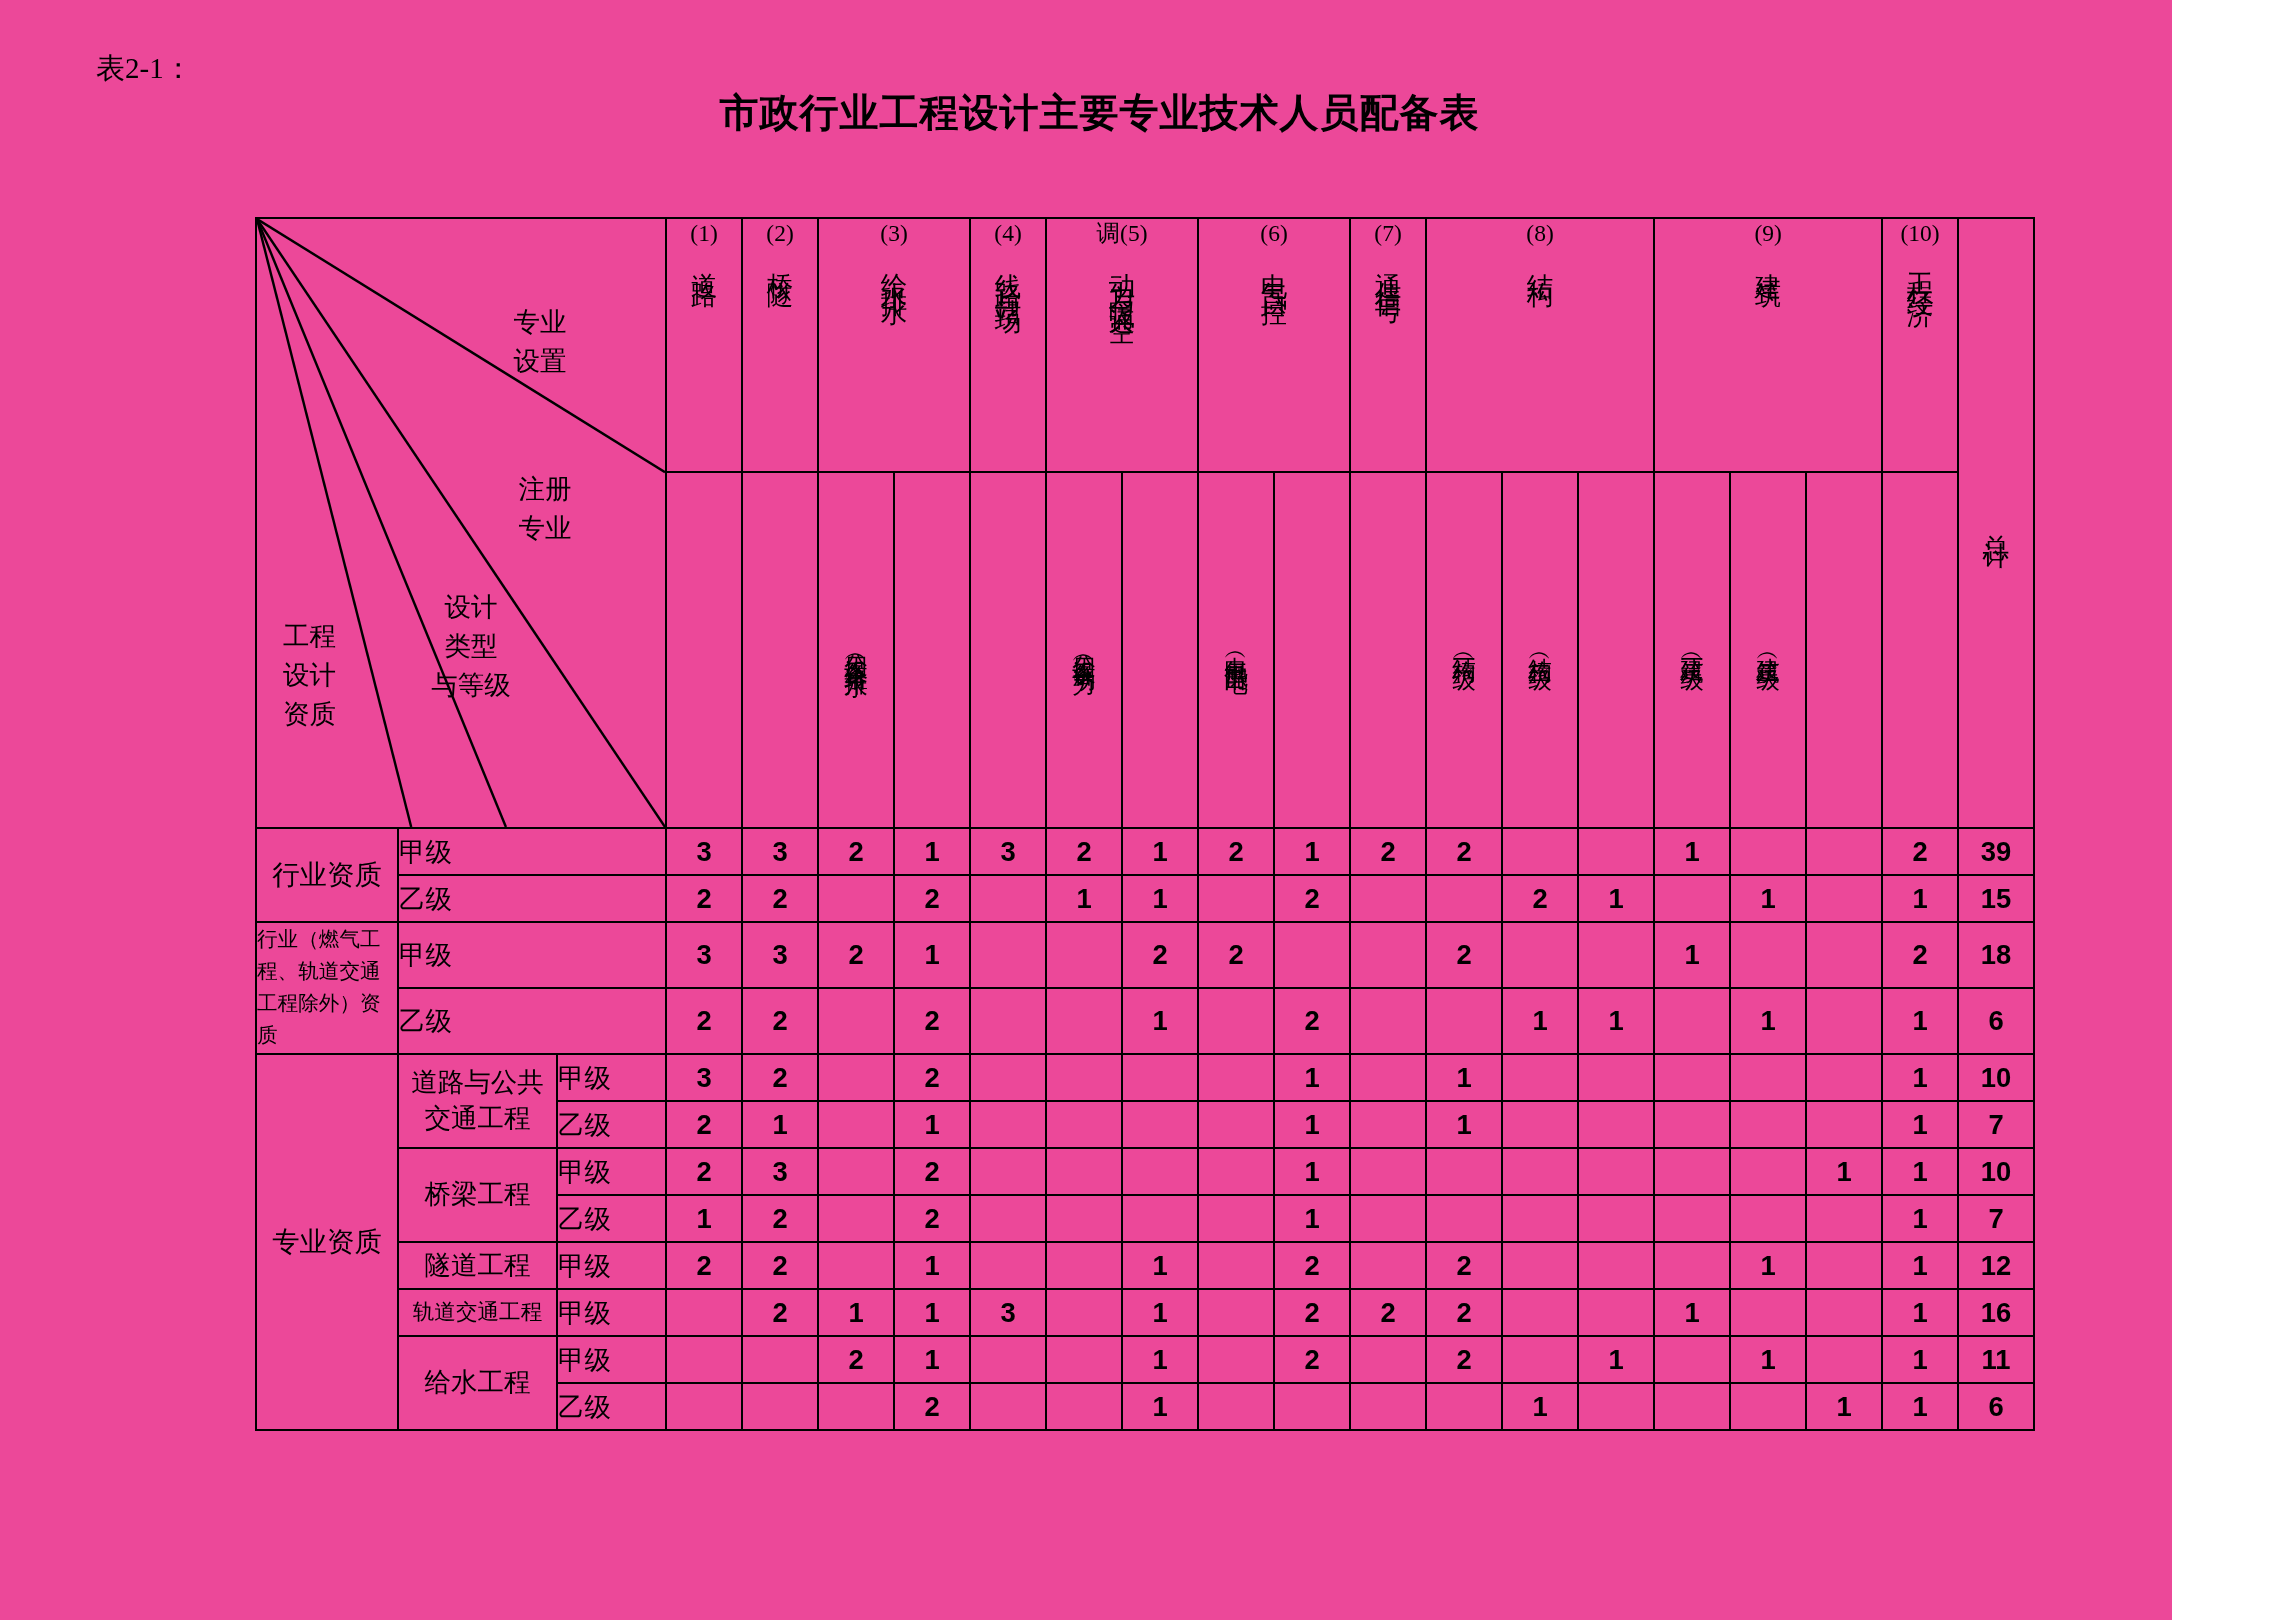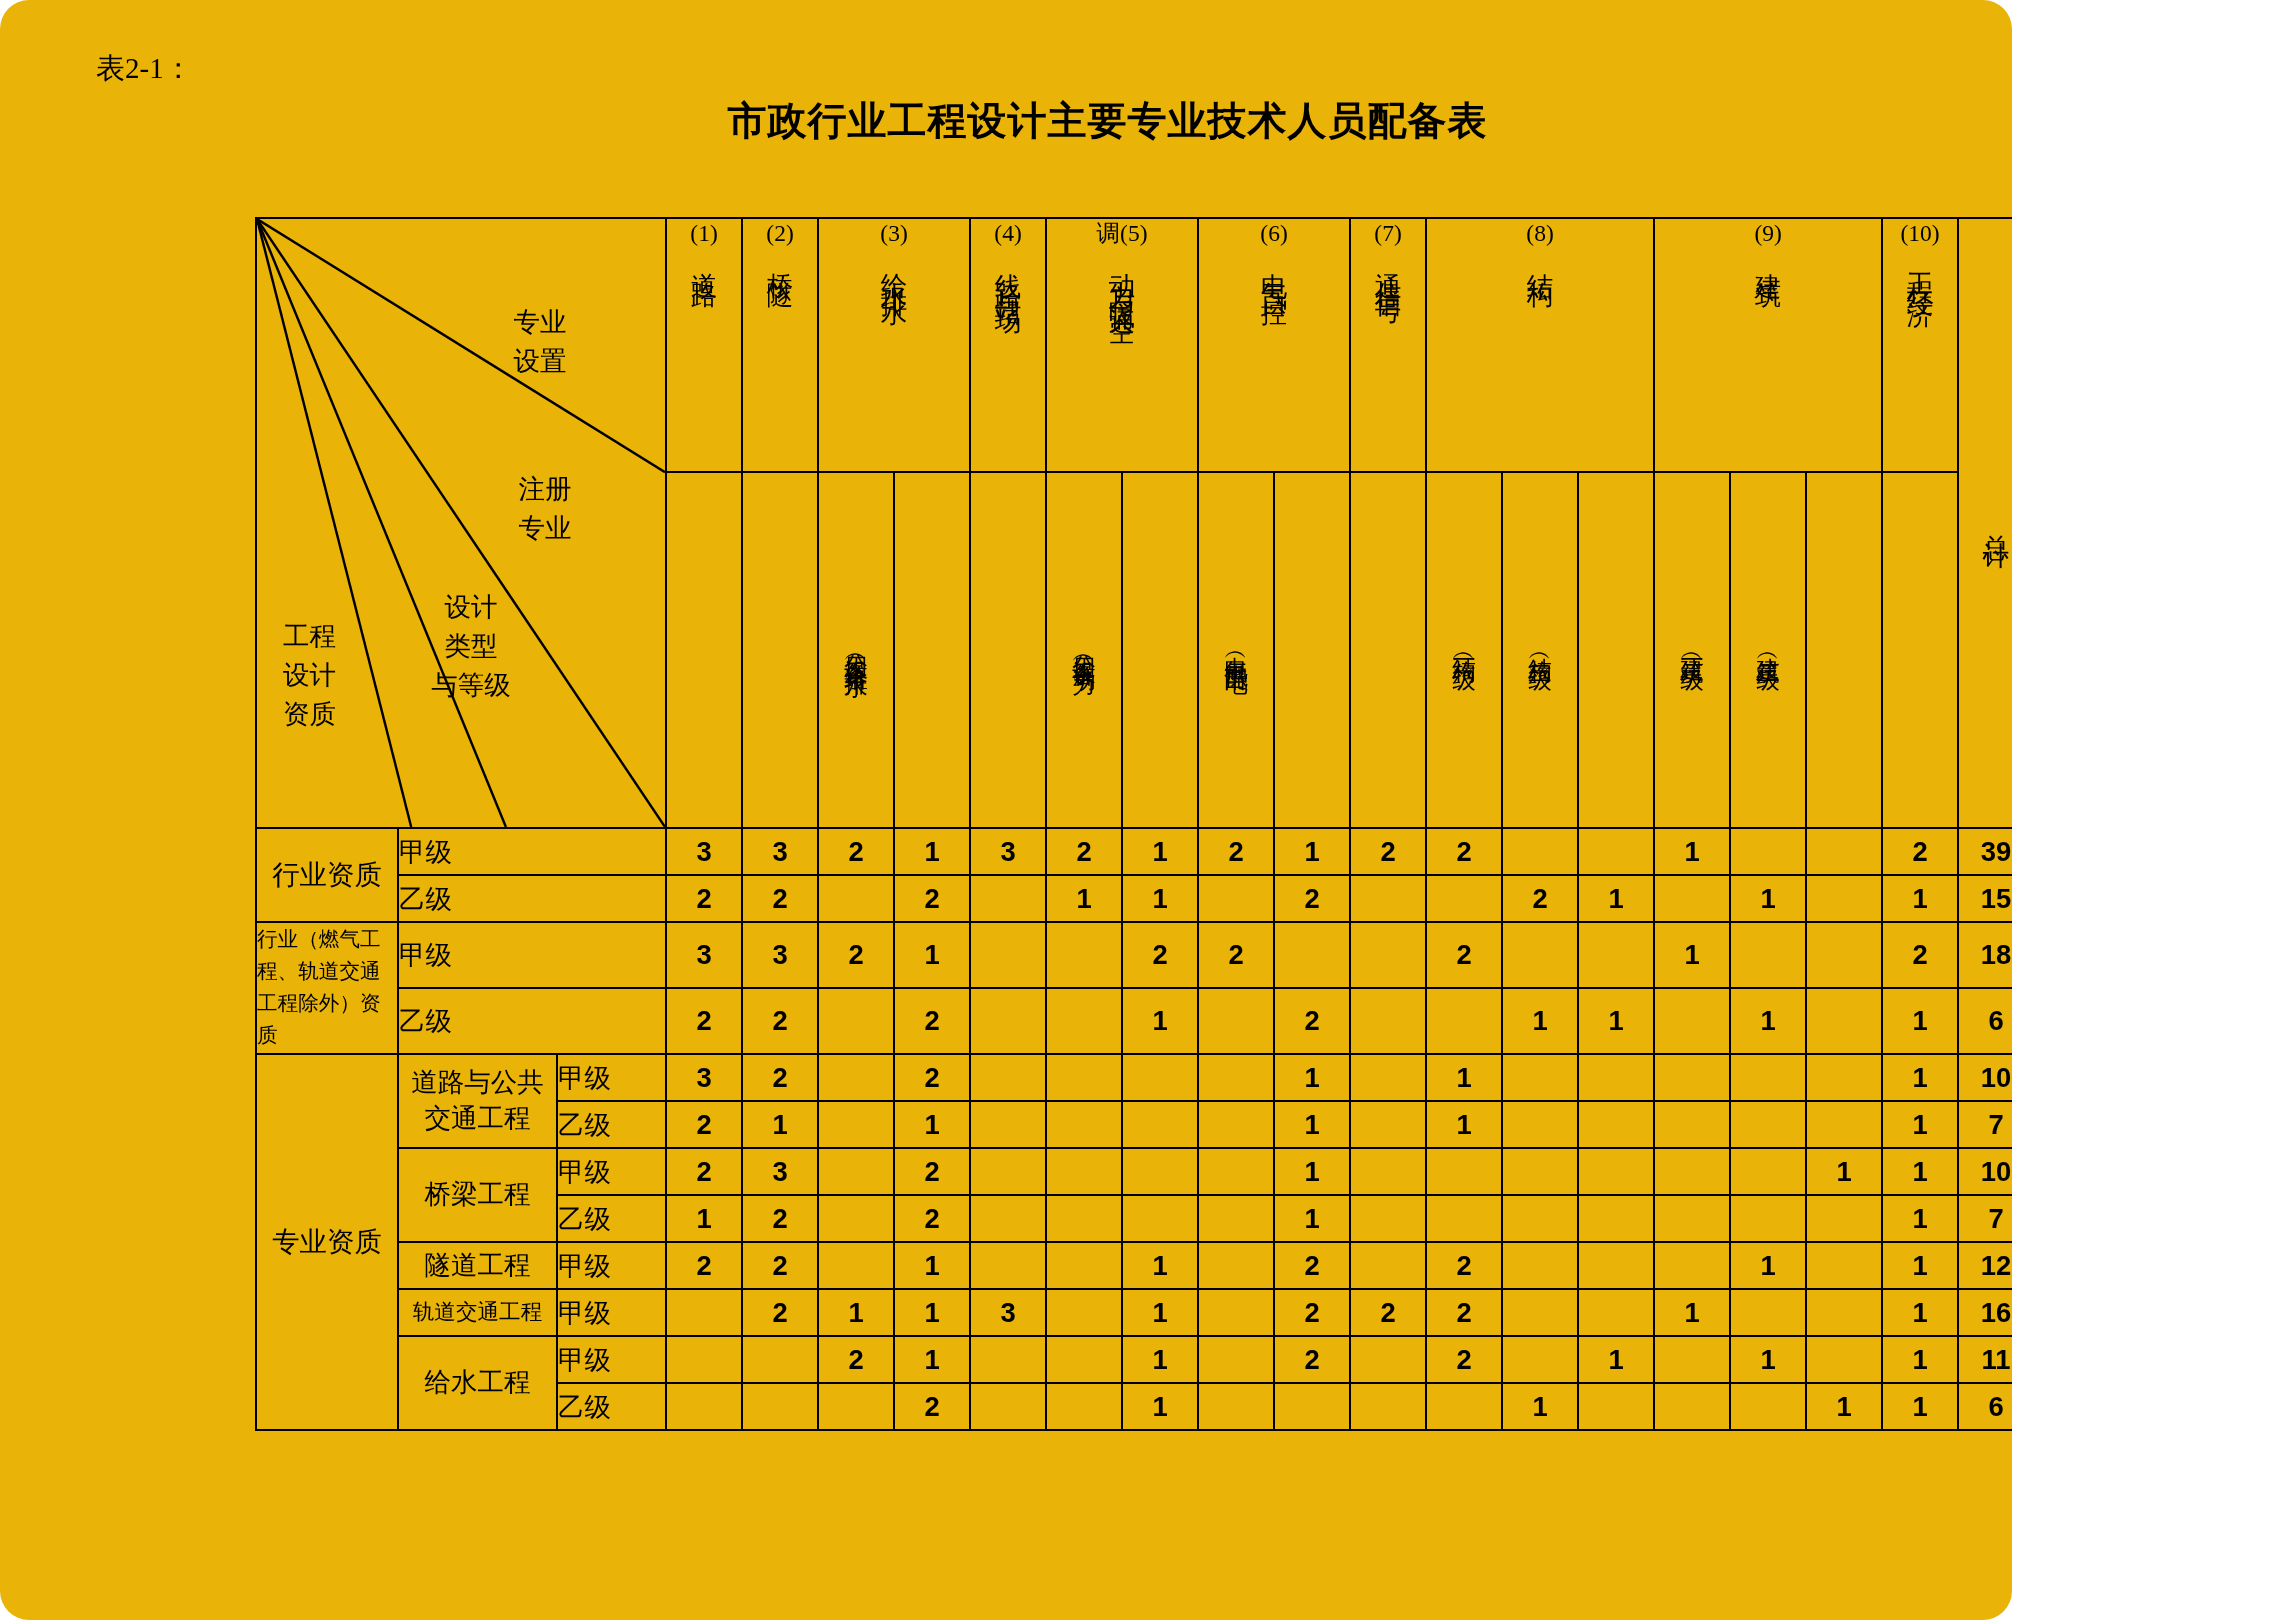--- a/index.html
+++ b/index.html
@@ -1,19 +1,19 @@
 <!DOCTYPE html>
 <html><head>
 <meta charset="utf-8">
 <style>
   html,body{margin:0;padding:0;background:#ffffff;}
-  #canvas{position:relative;width:2012px;height:1620px;background:#eab308;color:#000;
-          font-family:"Liberation Serif","DejaVu Serif",serif;overflow:hidden;border-radius:29px;}
+  #canvas{position:relative;width:2172px;height:1620px;background:#ec4899;color:#000;
+          font-family:"Liberation Serif","DejaVu Serif",serif;overflow:hidden;}
   #tbl-label{position:absolute;left:96px;top:49px;font-size:29px;}
-  #doc-title{position:absolute;left:0;top:86px;width:2199px;margin:8px;text-align:center;
+  #doc-title{position:absolute;left:0;top:86px;width:2199px;margin:0;text-align:center;
              font-size:39px;font-weight:700;font-family:"Liberation Sans","DejaVu Sans",sans-serif;
              letter-spacing:1px;}
   #page-num{position:absolute;left:0;top:1488px;width:2292px;text-align:center;font-size:25.5px;}
 
   #qual-table{position:absolute;left:255px;top:217px;width:1780px;border-collapse:collapse;
               table-layout:fixed;border:2.9px solid #000;}
   #qual-table td{border-left:2px solid #000;border-right:2px solid #000;
                  border-top:2.9px solid #000;border-bottom:2.9px solid #000;
                  padding:0;overflow:hidden;}
 

